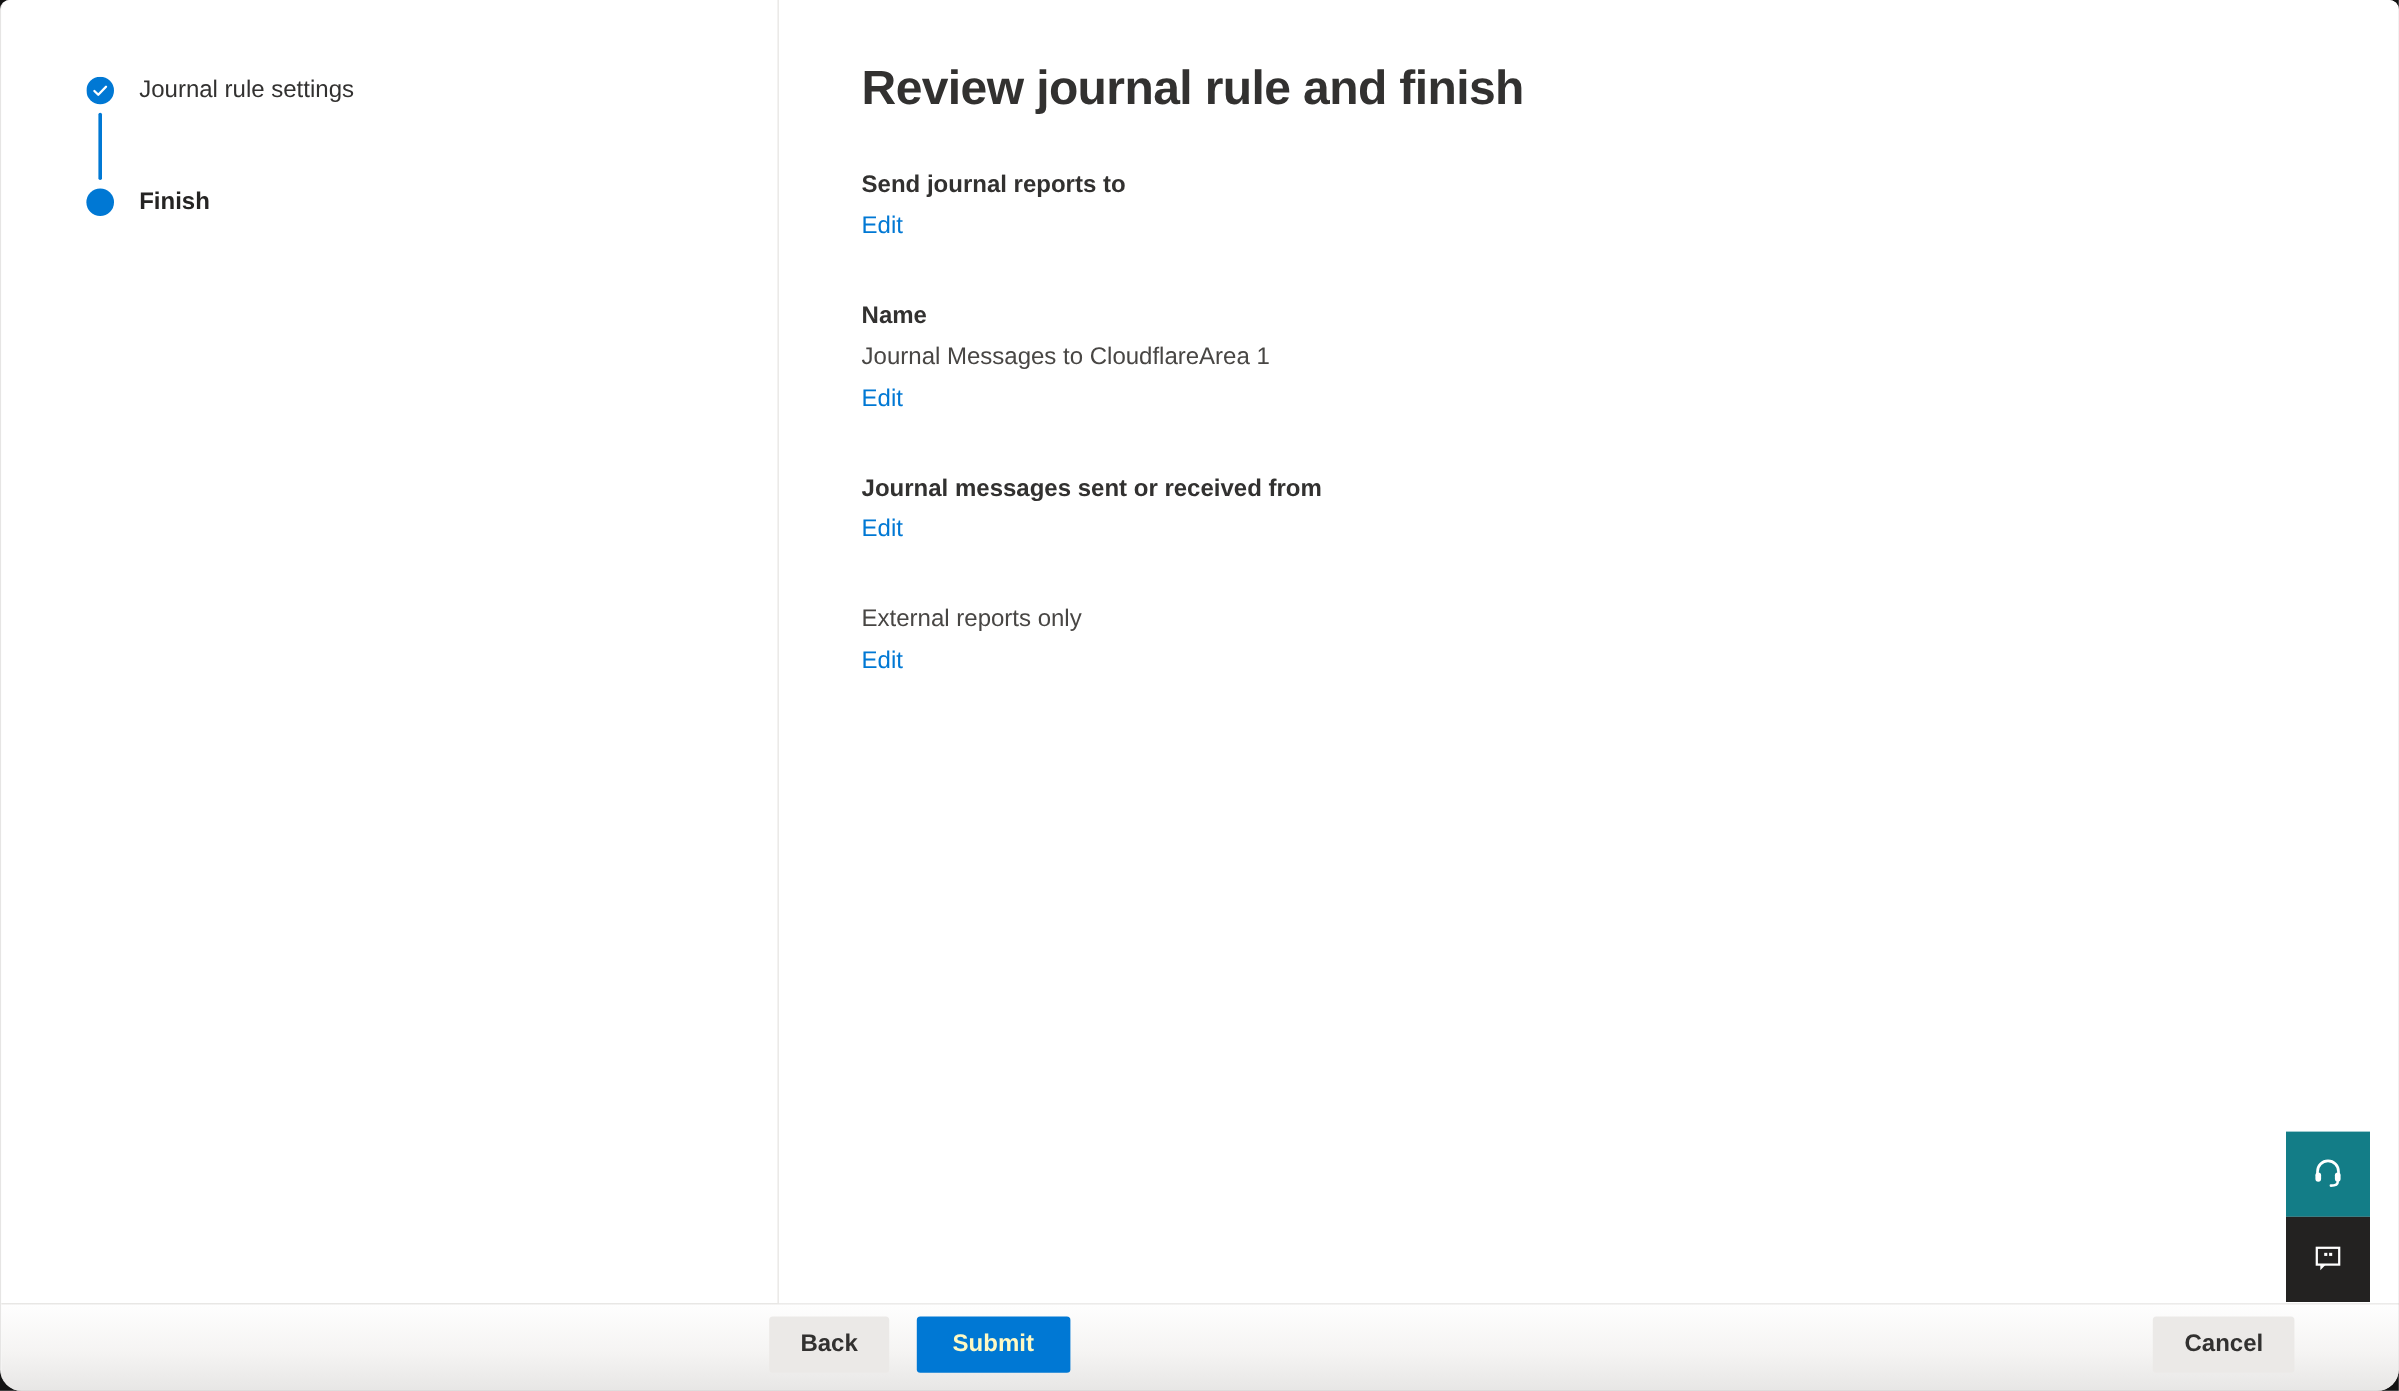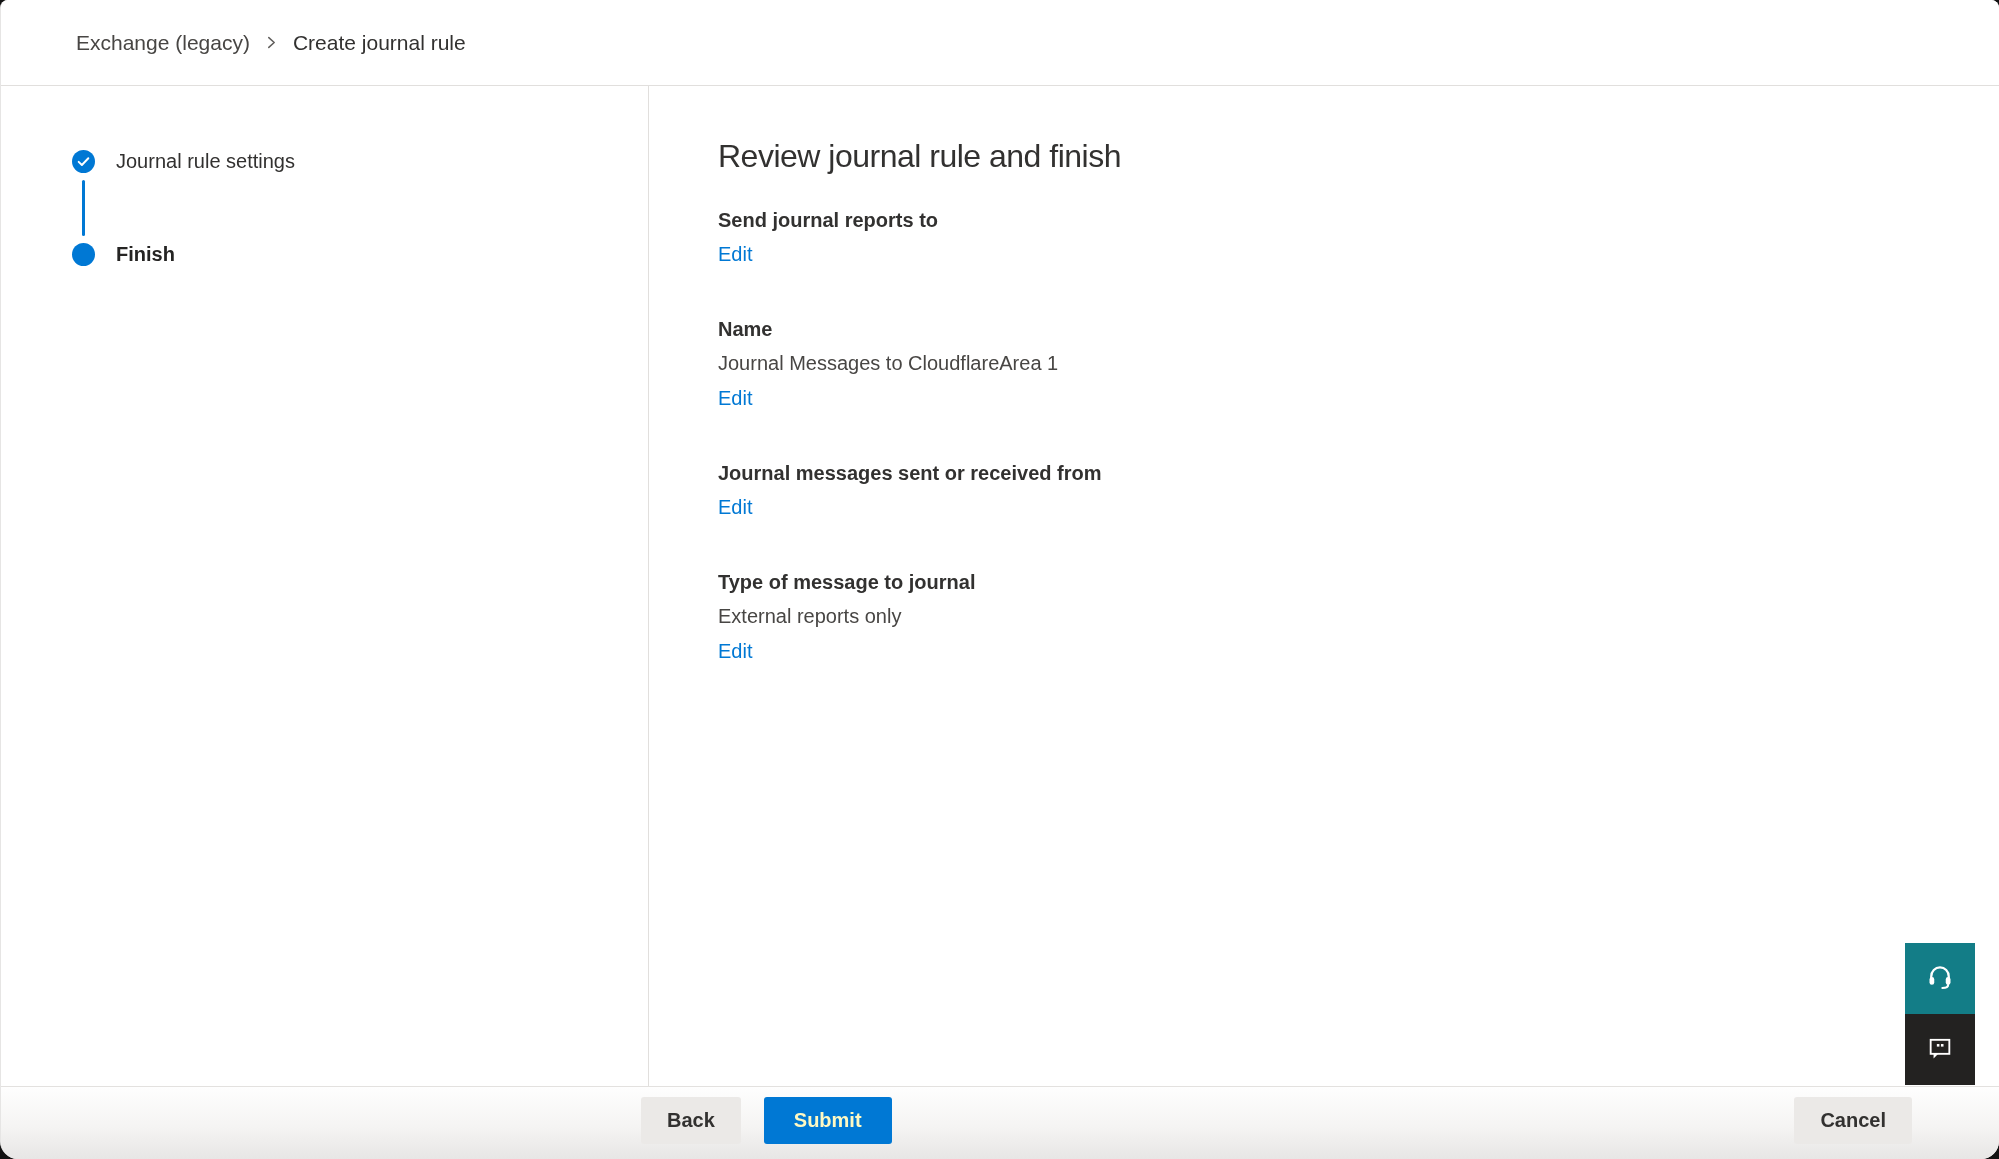--- a/index.html
+++ b/index.html
@@ -55,22 +55,22 @@
   .step-label { font-size: 20px; color: #323130; }
   .step-label.bold { font-weight: 700; color: #252423; }
   .step-connector {
     width: 3px; height: 56px; background: #0078d4;
     margin: 7px 0 7px 10px; border-radius: 2px;
   }
 
   
   .main { flex: 1; padding: 52px 60px 0 69px; background: #fff; position: relative; }
   .page-title {
-    font-size: 32px; font-weight: 400; color: #323130;
-    letter-spacing: -0.5px; margin-bottom: 28px;
+    font-size: 40px; font-weight: 700; color: #323130;
+    letter-spacing: -0.5px; margin-bottom: 40px;
   }
   .section { margin-bottom: 41px; }
   .section-label { font-size: 20px; font-weight: 700; color: #323130; line-height: 34px; }
   .section-value { font-size: 20px; color: #484644; line-height: 35px; }
   .section-value:empty { display: none; }
   .edit-link {
     display: inline-block; font-size: 20px; color: #0078d4;
     line-height: 34px; text-decoration: none; cursor: pointer;
   }
 
@@ -101,29 +101,20 @@
     display: flex; align-items: center; justify-content: center; padding: 0;
   }
   .float-btn.support { background: #137d87; }
   .float-btn.feedback { background: #232221; }
 </style>
 </head>
 <body>
 
 <div class="window">
 
-  <div class="topbar">
-    <a class="crumb">Exchange (legacy)</a>
-    <span class="crumb-sep">
-      <svg width="13" height="13" viewBox="0 0 12 12" fill="none">
-        <path d="M3.5 1.5 L8.5 6 L3.5 10.5" stroke="#605e5c" stroke-width="1.4" stroke-linecap="round" stroke-linejoin="round"></path>
-      </svg>
-    </span>
-    <span class="crumb current">Create journal rule</span>
-  </div>
 
   <div class="body-row">
 
     <div class="sidebar">
       <div class="step-row">
         <span class="step-bullet done">
           <svg width="23" height="23" viewBox="0 0 20 20">
             <circle cx="10" cy="10" r="10" fill="#0078d4"></circle>
             <path d="M5.8 10.3 L8.6 13 L14.2 7.2" stroke="#ffffff" stroke-width="1.7" fill="none" stroke-linecap="round" stroke-linejoin="round"></path>
           </svg>
@@ -151,21 +142,20 @@
         <a class="edit-link">Edit</a>
       </div>
 
       <div class="section">
         <div class="section-label">Journal messages sent or received from</div>
         
         <a class="edit-link">Edit</a>
       </div>
 
       <div class="section">
-        <div class="section-label">Type of message to journal</div>
         <div class="section-value">External reports only</div>
         <a class="edit-link">Edit</a>
       </div>
     </div>
   </div>
 
   <div class="footer">
     <button class="btn btn-secondary">Back</button>
     <button class="btn btn-primary">Submit</button>
     <button class="btn btn-secondary btn-cancel">Cancel</button>

